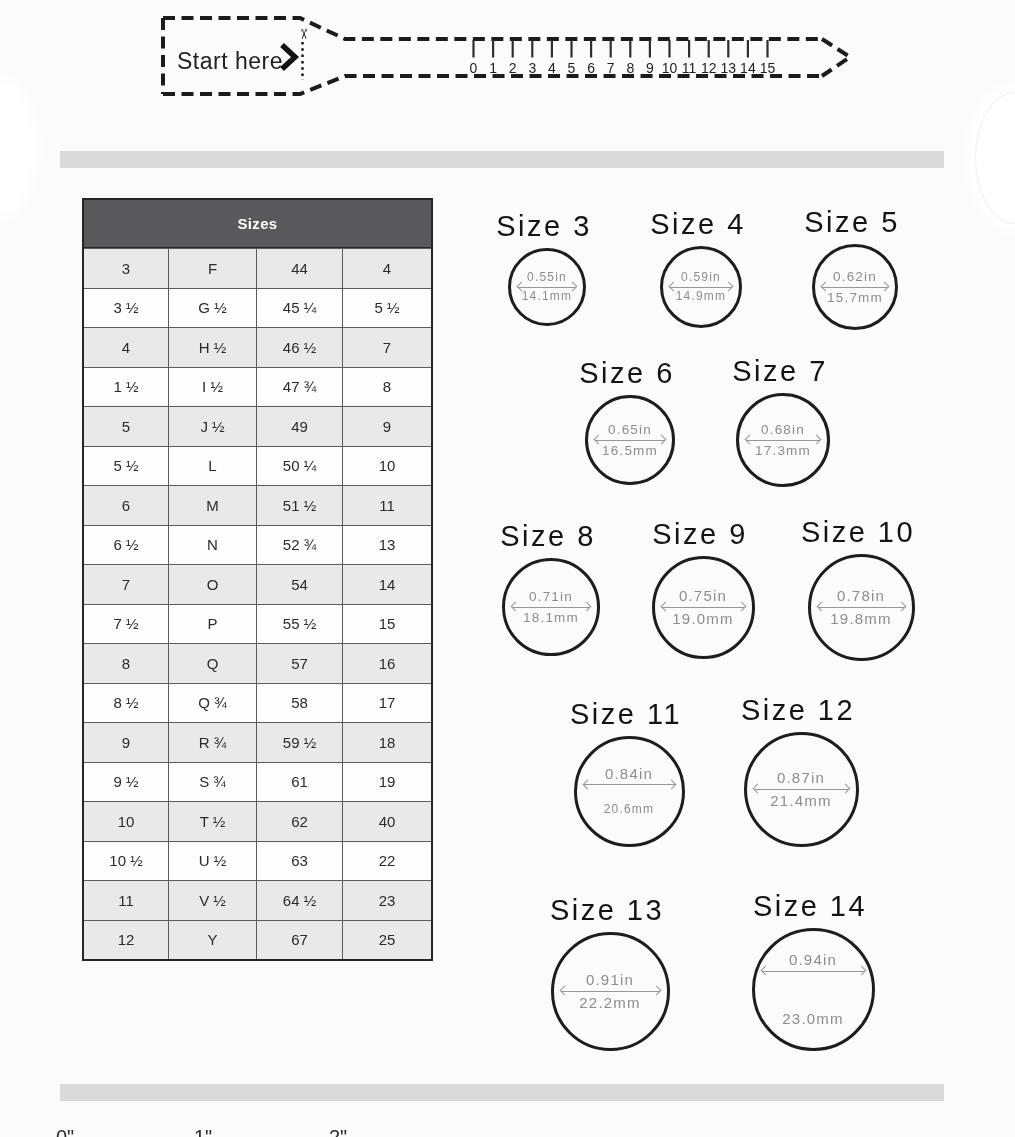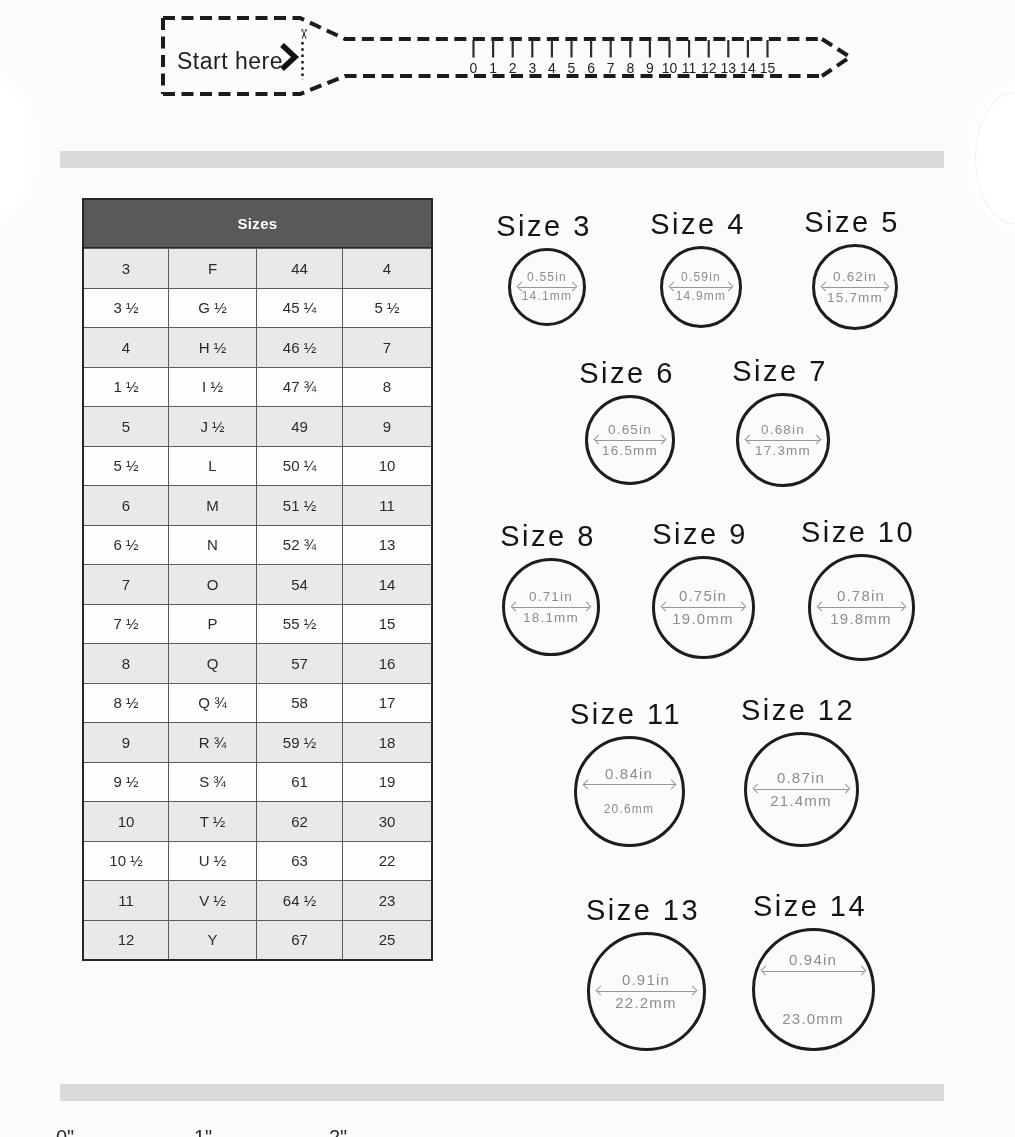--- a/index.html
+++ b/index.html
@@ -224,21 +224,21 @@
         <div class="tbl-row">
           <div class="cell">9 ½</div>
           <div class="cell">S ¾</div>
           <div class="cell">61</div>
           <div class="cell">19</div>
         </div>
         <div class="tbl-row alt">
           <div class="cell">10</div>
           <div class="cell">T ½</div>
           <div class="cell">62</div>
-          <div class="cell">30</div>
+          <div class="cell">40</div>
         </div>
         <div class="tbl-row">
           <div class="cell">10 ½</div>
           <div class="cell">U ½</div>
           <div class="cell">63</div>
           <div class="cell">22</div>
         </div>
         <div class="tbl-row alt">
           <div class="cell">11</div>
           <div class="cell">V ½</div>
@@ -348,21 +348,21 @@
       <div class="ring-cell" style="left: 743.5px; top: 731.5px; width: 109px; height: 109px;">
         <div class="ring-title">Size 12</div>
         <div class="ring-circle">
           <div class="dim">
             <div class="val" style="font-size: 15px;">0.87in</div>
             <div class="dim-arrow" style="width: 95px;"></div>
             <div class="val" style="font-size: 15px;">21.4mm</div>
           </div>
         </div>
       </div>
-      <div class="ring-cell" style="left: 550.5px; top: 931.5px; width: 113px; height: 113px; margin-left: 36px;">
+      <div class="ring-cell" style="left: 550.5px; top: 931.5px; width: 113px; height: 113px;">
         <div class="ring-title">Size 13</div>
         <div class="ring-circle">
           <div class="dim">
             <div class="val" style="font-size: 15px;">0.91in</div>
             <div class="dim-arrow" style="width: 99px;"></div>
             <div class="val" style="font-size: 15px;">22.2mm</div>
           </div>
         </div>
       </div>
       <div class="ring-cell" style="left: 751.5px; top: 927.5px; width: 117px; height: 117px;">

